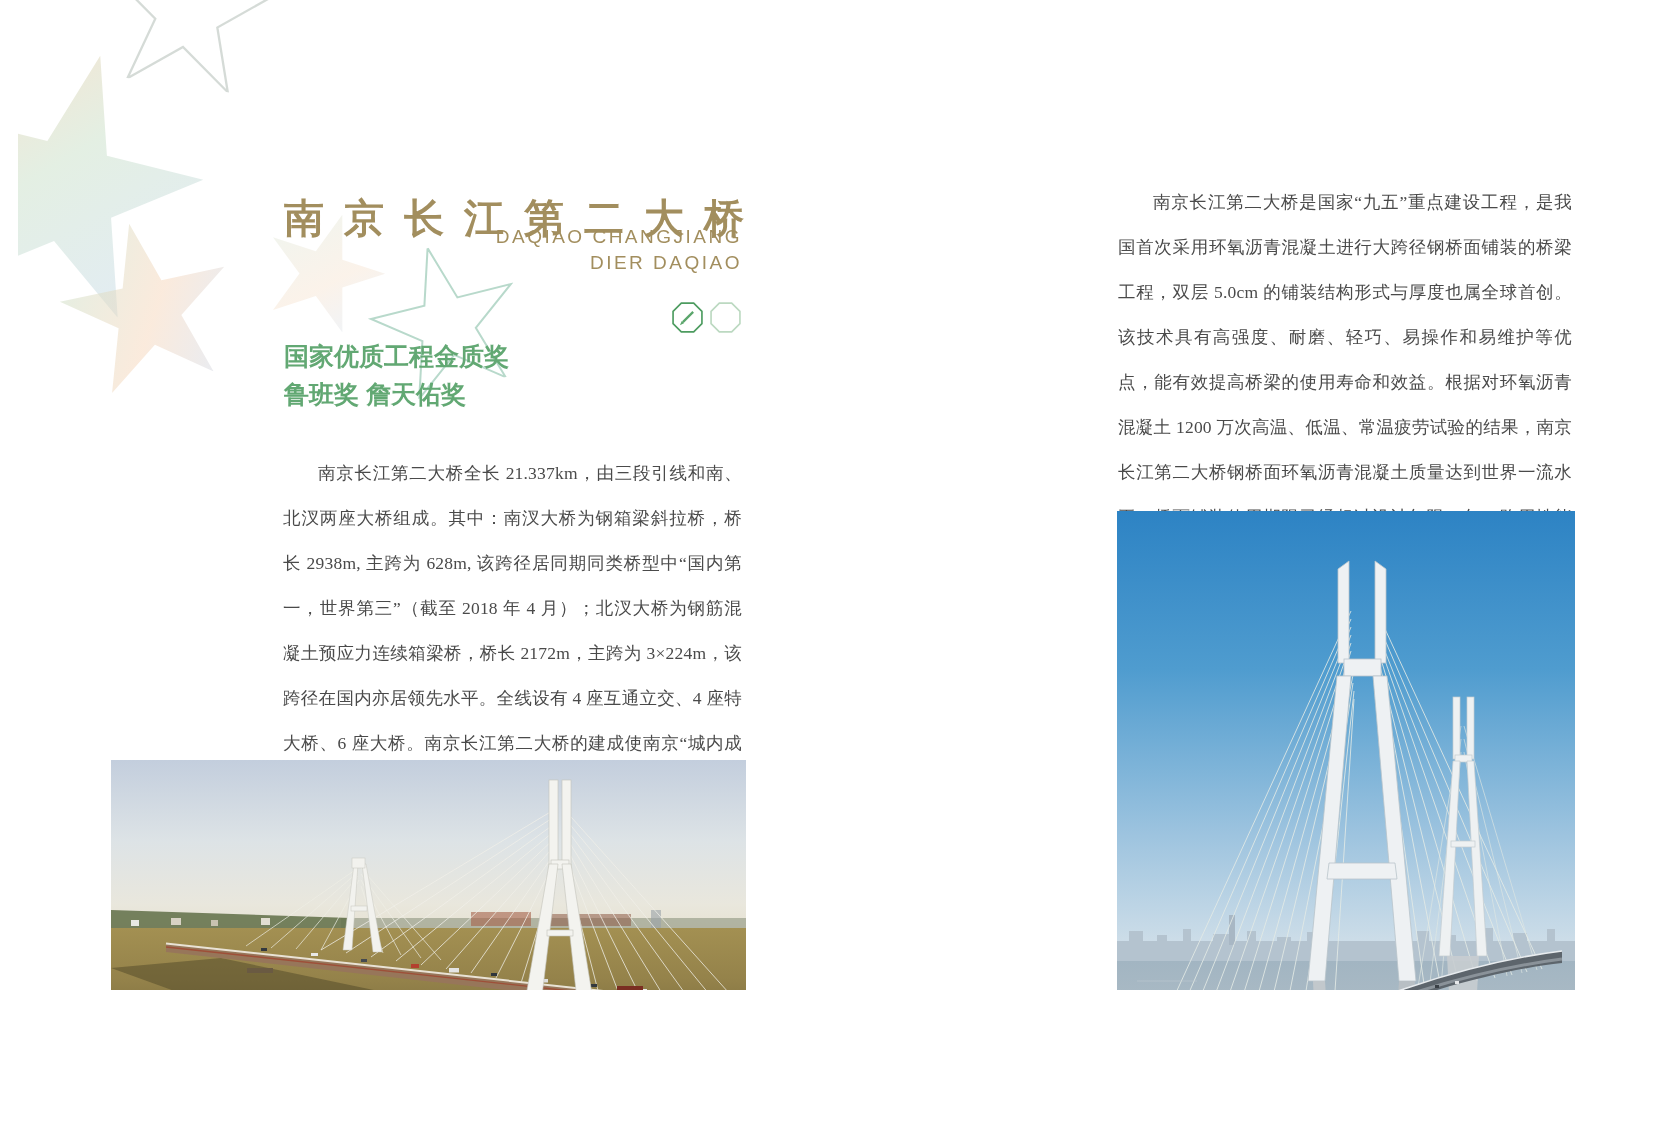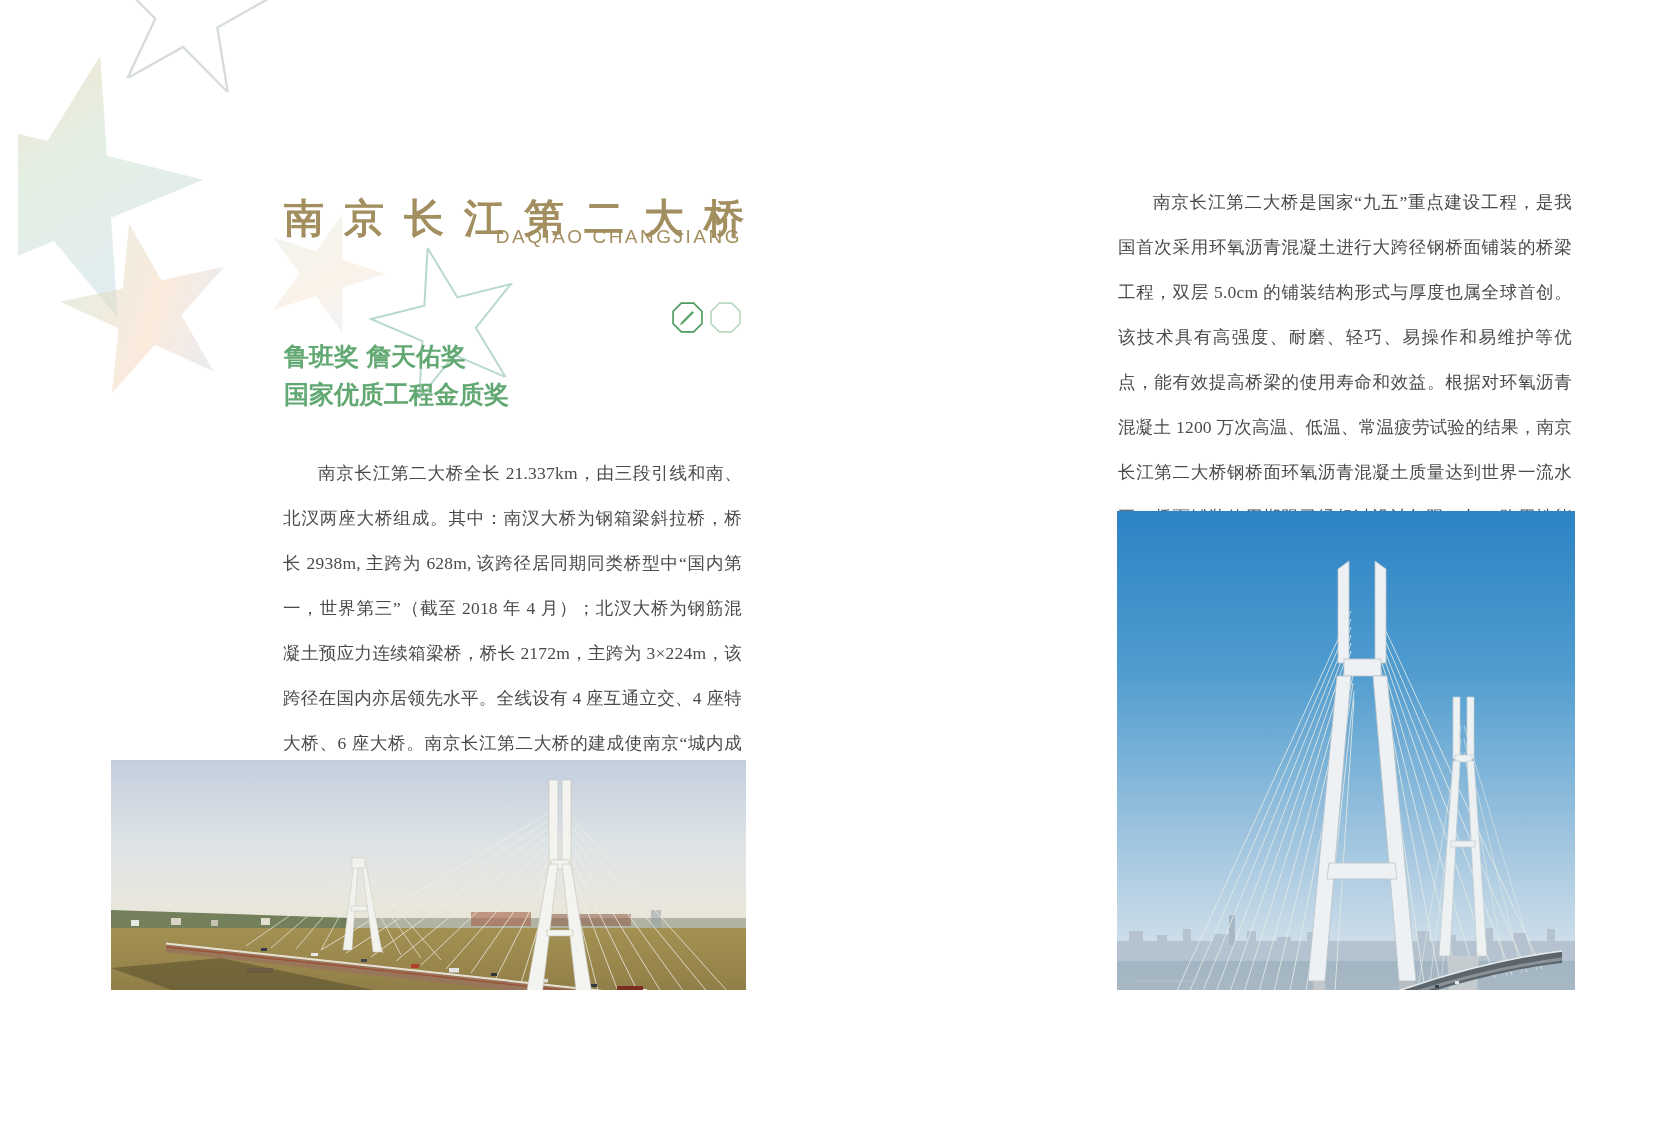--- a/index.html
+++ b/index.html
@@ -65,36 +65,37 @@
   <svg class="star-outline" style="left:86px;top:-78px;width:170px;height:164px;transform:rotate(8deg);" viewBox="0 0 100 100">
     <polygon points="50,0 61.8,38.2 100,38.2 69.1,61.8 80.9,100 50,76.4 19.1,100 30.9,61.8 0,38.2 38.2,38.2" fill="none" stroke="rgba(150,165,155,0.4)" stroke-width="1.4"></polygon>
   </svg>
 
   <section>
 
     <h1 class="title">南京长江第二大桥</h1>
 
     <div class="subtitle">
       <div>DAQIAO CHANGJIANG</div>
+      <div>DIER DAQIAO</div>
     </div>
 
     <div class="badges">
       <svg width="33" height="33" viewBox="0 0 32 32">
         <polygon points="10,2 22,2 30,10 30,22 22,30 10,30 2,22 2,10" fill="none" stroke="#4d9c60" stroke-width="1.6"></polygon>
         <line x1="21.5" y1="10.5" x2="11.5" y2="20.5" stroke="#5aa56b" stroke-width="2.2"></line>
         <polygon points="8.6,23.4 12.6,21.6 10.4,19.4" fill="#5aa56b"></polygon>
       </svg>
       <svg width="33" height="33" viewBox="0 0 32 32">
         <polygon points="10,2 22,2 30,10 30,22 22,30 10,30 2,22 2,10" fill="none" stroke="#bcd9c1" stroke-width="1.6"></polygon>
       </svg>
     </div>
 
     <div class="awards">
+      <div>国家优质工程金质奖</div>
       <div>鲁班奖 詹天佑奖</div>
-      <div>国家优质工程金质奖</div>
     </div>
 
     <p class="body-par body-left">南京长江第二大桥全长 21.337km，由三段引线和南、北汊两座大桥组成。其中：南汊大桥为钢箱梁斜拉桥，桥长 2938m, 主跨为 628m, 该跨径居同期同类桥型中“国内第一，世界第三”（截至 2018 年 4 月）；北汊大桥为钢筋混凝土预应力连续箱梁桥，桥长 2172m，主跨为 3×224m，该跨径在国内亦居领先水平。全线设有 4 座互通立交、4 座特大桥、6 座大桥。南京长江第二大桥的建成使南京“城内成网，城外成环”的大交通格局基本形成，从而拉动了南京东北部地区经济的发展，加强了省会与苏北地区之间的联系，对区域经济的发展起到不可估量的作用。</p>
 
     <figure class="photo photo-left" style="margin:0;">
       <svg viewBox="0 0 635 284" preserveAspectRatio="none">
         <defs>
           <linearGradient id="skyL" x1="0" y1="0" x2="0" y2="1">
             <stop offset="0" stop-color="#c3cedd"></stop>
               <stop offset="0.45" stop-color="#dde3e6"></stop>

